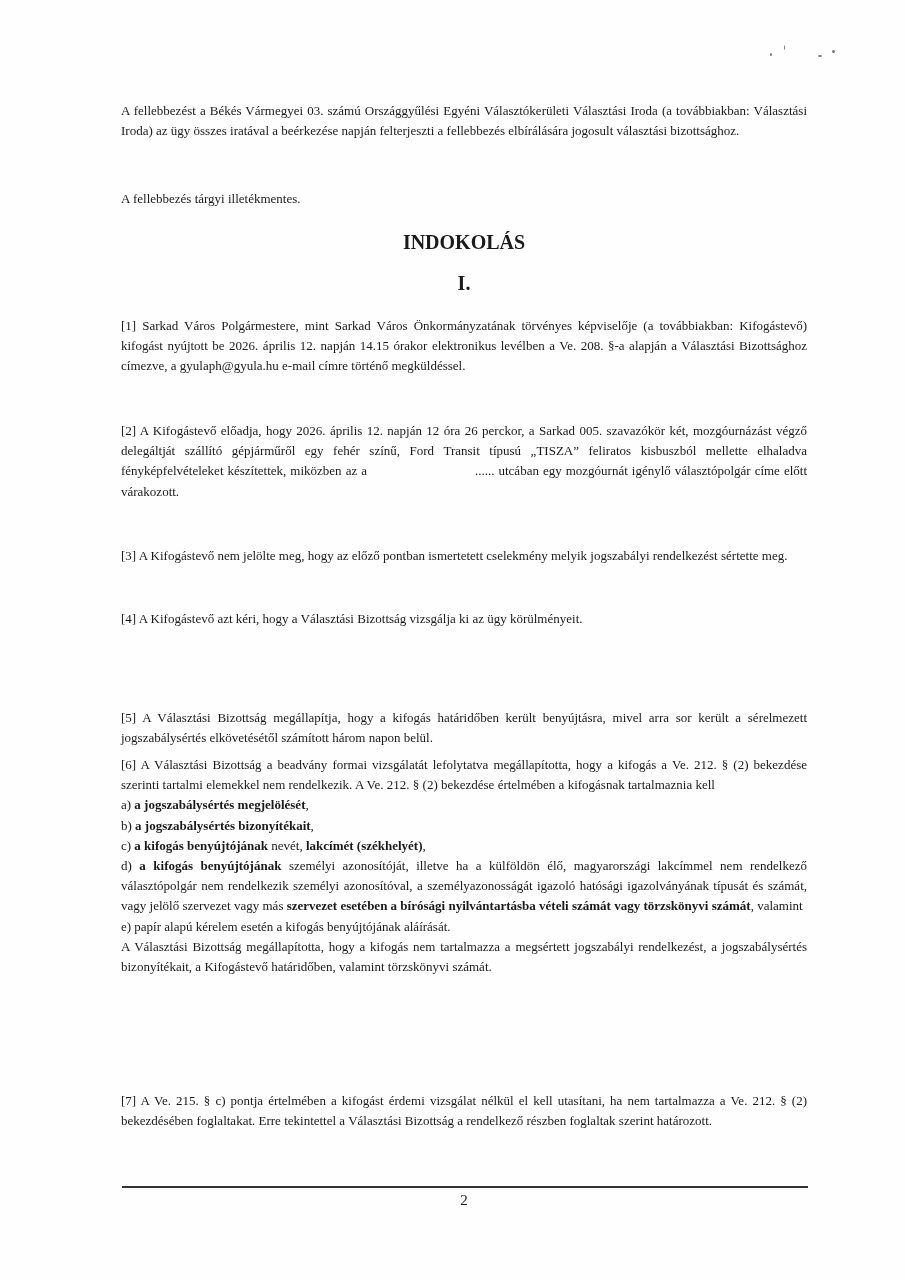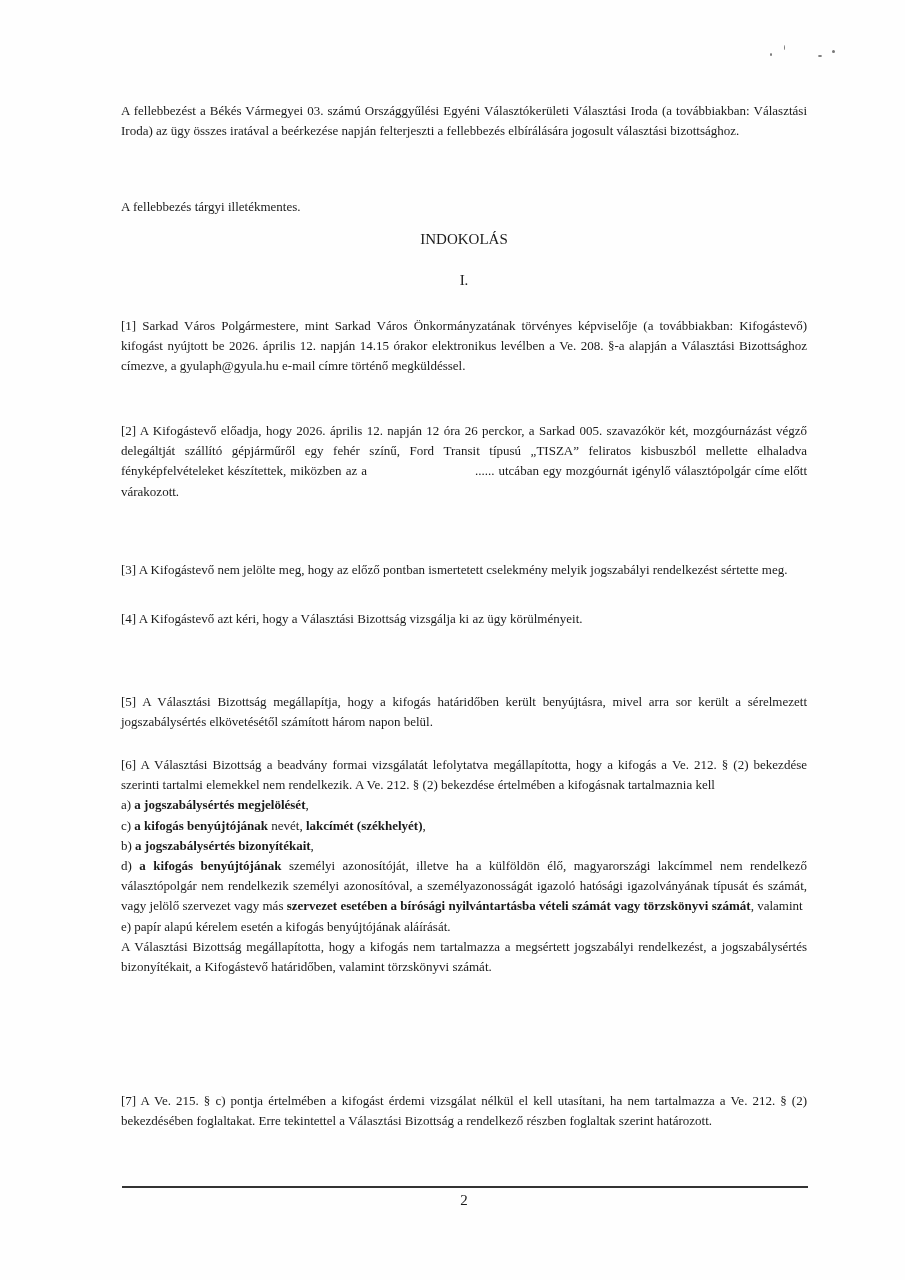--- a/index.html
+++ b/index.html
@@ -3,21 +3,21 @@
 <meta charset="utf-8">
 <style>
   html, body { margin: 0; padding: 0; background: #ffffff; }
   body { width: 905px; height: 1280px; position: relative; overflow: hidden;
          font-family: "Liberation Serif", "DejaVu Serif", serif; color: #1a1a1a; }
   .page { position: absolute; left: 0; top: 0; width: 905px; height: 1280px; background: #fefefe; }
   .scan-specks { position: absolute; left: 770px; top: 45px; width: 100px; height: 30px; }
   .speck { position: absolute; background: #777; border-radius: 50%; }
   p { margin: 0; text-align: justify; text-align-last: left; }
   .block { position: absolute; left: 121px; width: 686px; font-size: 13px; line-height: 20.2px; }
-  .heading { position: absolute; left: 121px; width: 686px; text-align: center; font-weight: normal; font-size: 15px; }
+  .heading { position: absolute; left: 121px; width: 686px; text-align: center; font-weight: bold; font-size: 20px; }
   b { font-weight: bold; }
   .list-line { text-align: right; }
   .footer-rule { position: absolute; left: 122px; top: 1186px; width: 686px; height: 2px; background: #333; }
   .page-number { position: absolute; left: 121px; width: 686px; top: 1192px; text-align: center; font-size: 15px; }
   .redacted { display: inline-block; width: 108px; }
   .dots { letter-spacing: 0; }
 </style>
 </head>
 <body>
 
@@ -27,54 +27,54 @@
     <span class="speck" style="left:0;top:8px;width:2px;height:3px;"></span>
     <span class="speck" style="left:14px;top:0;width:1px;height:5px;"></span>
     <span class="speck" style="left:48px;top:10px;width:4px;height:2px;"></span>
     <span class="speck" style="left:62px;top:5px;width:3px;height:3px;"></span>
   </div>
 
   <div class="block" style="top:101px;">
     <p>A fellebbezést a Békés Vármegyei 03. számú Országgyűlési Egyéni Választókerületi Választási Iroda (a továbbiakban: Választási Iroda) az ügy összes iratával a beérkezése napján felterjeszti a fellebbezés elbírálására jogosult választási bizottsághoz.</p>
   </div>
 
-  <div class="block" style="top:189px;margin-top:8px;">
+  <div class="block" style="top:189px;">
     <p>A fellebbezés tárgyi illetékmentes.</p>
   </div>
 
   <div class="heading" style="top:231px;">INDOKOLÁS</div>
 
   <div class="heading" style="top:272px;">I.</div>
 
   <div class="block" style="top:316px;">
     <p>[1] Sarkad Város Polgármestere, mint Sarkad Város Önkormányzatának törvényes képviselője (a továbbiakban: Kifogástevő) kifogást nyújtott be 2026. április 12. napján 14.15 órakor elektronikus levélben a Ve. 208. §-a alapján a Választási Bizottsághoz címezve, a gyulaph@gyula.hu e-mail címre történő megküldéssel.</p>
   </div>
 
   <div class="block" style="top:421px;">
     <p><span>[2] A Kifogástevő előadja, hogy 2026. április 12. napján 12 óra 26 perckor, a Sarkad 005. szavazókör két, mozgóurnázást végző delegáltját szállító gépjárműről egy fehér színű, Ford Transit típusú „TISZA” feliratos kisbuszból mellette elhaladva fényképfelvételeket készítettek, miközben az a</span><span class="redacted"></span><span class="dots">......</span><span> utcában egy mozgóurnát igénylő választópolgár címe előtt várakozott.</span></p>
   </div>
 
-  <div class="block" style="top:560px;">
+  <div class="block" style="top:546px;">
     <p>[3] A Kifogástevő nem jelölte meg, hogy az előző pontban ismertetett cselekmény melyik jogszabályi rendelkezést sértette meg.</p>
   </div>
 
   <div class="block" style="top:609px;">
     <p>[4] A Kifogástevő azt kéri, hogy a Választási Bizottság vizsgálja ki az ügy körülményeit.</p>
   </div>
 
 
-  <div class="block" style="top:692px;">
+  <div class="block" style="top:708px;">
     <p>[5] A Választási Bizottság megállapítja, hogy a kifogás határidőben került benyújtásra, mivel arra sor került a sérelmezett jogszabálysértés elkövetésétől számított három napon belül.</p>
   </div>
 
   <div class="block" style="top:755px;">
     <p>[6] A Választási Bizottság a beadvány formai vizsgálatát lefolytatva megállapította, hogy a kifogás a Ve. 212. § (2) bekezdése szerinti tartalmi elemekkel nem rendelkezik. A Ve. 212. § (2) bekezdése értelmében a kifogásnak tartalmaznia kell</p>
     <p class="list-line"><span>a) </span><b>a jogszabálysértés megjelölését</b><span>,</span></p>
+    <p class="list-line"><span>b) </span><b>a jogszabálysértés bizonyítékait</b><span>,</span></p>
     <p class="list-line"><span>c) </span><b>a kifogás benyújtójának</b><span> nevét, </span><b>lakcímét (székhelyét)</b><span>,</span></p>
-    <p class="list-line"><span>b) </span><b>a jogszabálysértés bizonyítékait</b><span>,</span></p>
     <p><span>d) </span><b>a kifogás benyújtójának</b><span> személyi azonosítóját, illetve ha a külföldön élő, magyarországi lakcímmel nem rendelkező választópolgár nem rendelkezik személyi azonosítóval, a személyazonosságát igazoló hatósági igazolványának típusát és számát, vagy jelölő szervezet vagy más </span><b>szervezet esetében a bírósági nyilvántartásba vételi számát vagy törzskönyvi számát</b><span>, valamint</span></p>
     <p class="list-line">e) papír alapú kérelem esetén a kifogás benyújtójának aláírását.</p>
     <p>A Választási Bizottság megállapította, hogy a kifogás nem tartalmazza a megsértett jogszabályi rendelkezést, a jogszabálysértés bizonyítékait, a Kifogástevő határidőben, valamint törzskönyvi számát.</p>
   </div>
 
   <div class="block" style="top:1091px;">
     <p>[7] A Ve. 215. § c) pontja értelmében a kifogást érdemi vizsgálat nélkül el kell utasítani, ha nem tartalmazza a Ve. 212. § (2) bekezdésében foglaltakat. Erre tekintettel a Választási Bizottság a rendelkező részben foglaltak szerint határozott.</p>
   </div>
 
   <div class="footer-rule"></div>

